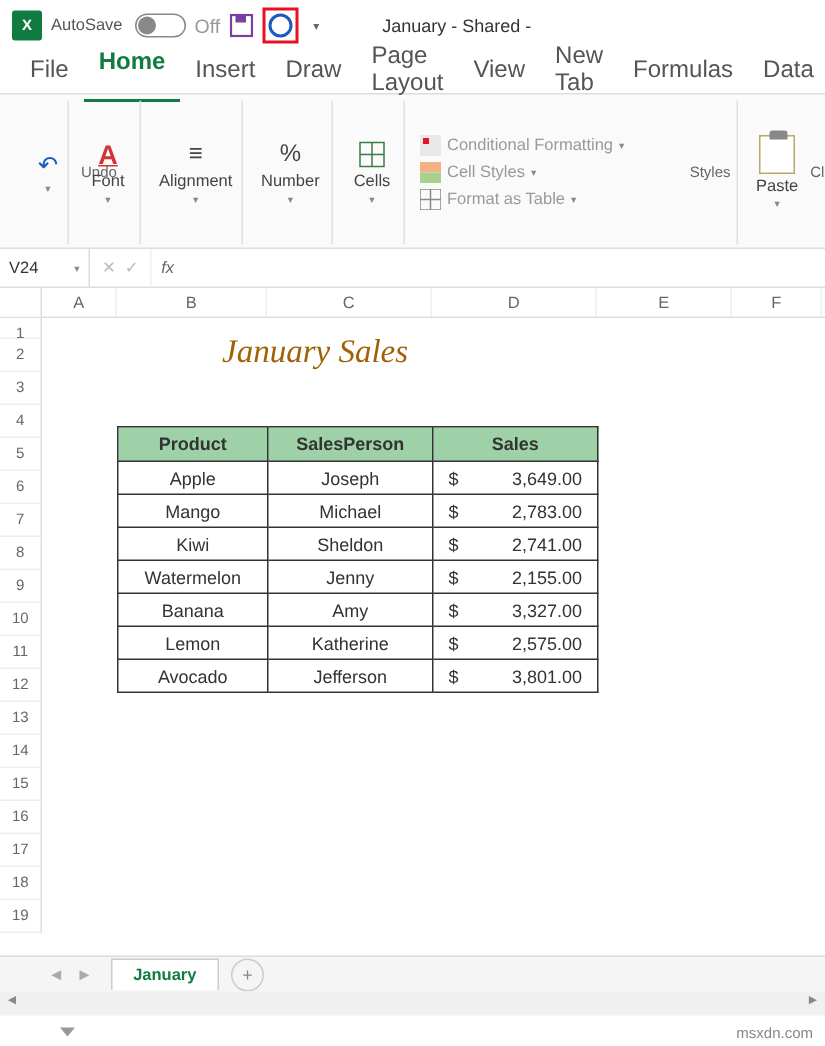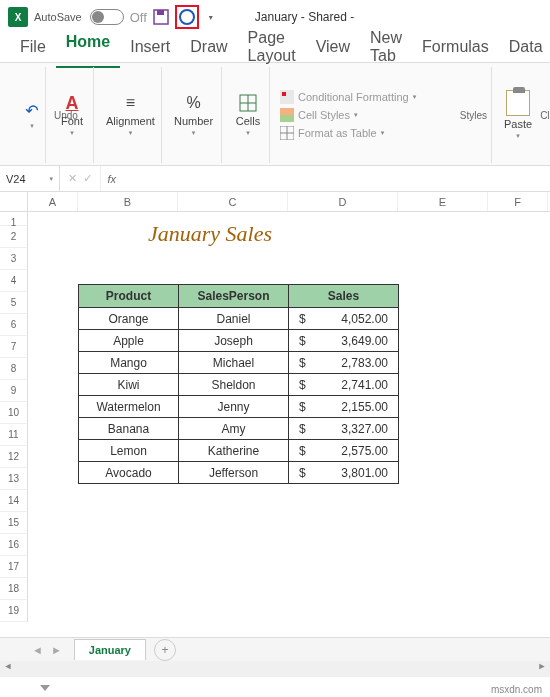--- a/index.html
+++ b/index.html
@@ -266,28 +266,20 @@
       <table class="datatable">
         <thead>
           <tr>
             <th class="col-prod">Product</th>
             <th class="col-pers">SalesPerson</th>
             <th class="col-sales">Sales</th>
           </tr>
         </thead>
         <tbody id="tbody">
             <tr>
-              <td>Orange</td>
-              <td>Daniel</td>
-              <td class="money">
-                <span class="cur">$</span>
-                <span class="val">4,052.00</span>
-              </td>
-            </tr>
-            <tr>
               <td>Apple</td>
               <td>Joseph</td>
               <td class="money">
                 <span class="cur">$</span>
                 <span class="val">3,649.00</span>
               </td>
             </tr>
             <tr>
               <td>Mango</td>
               <td>Michael</td>

